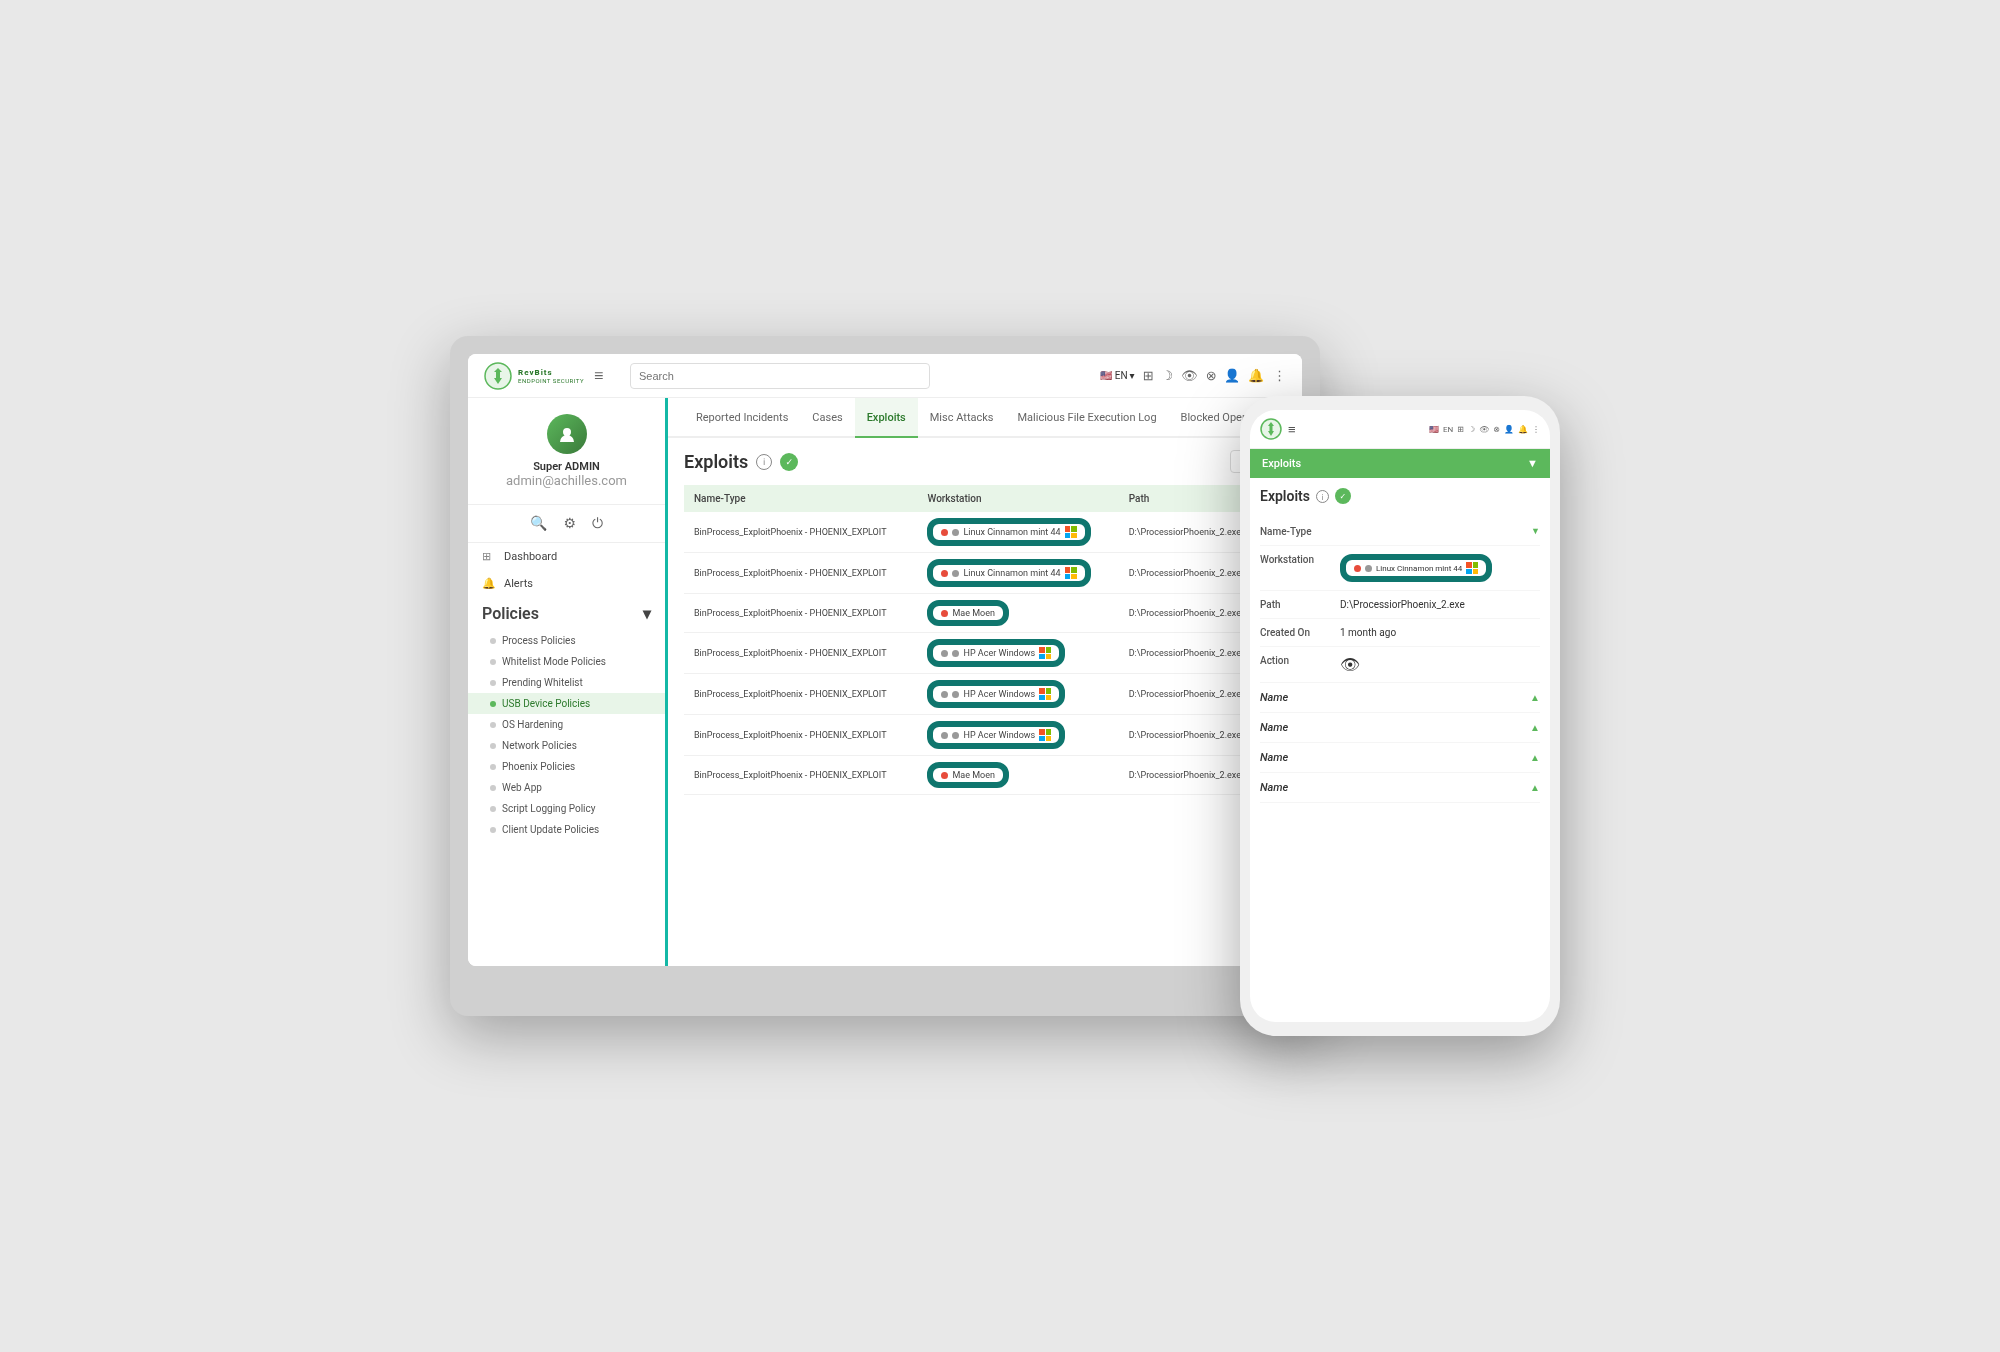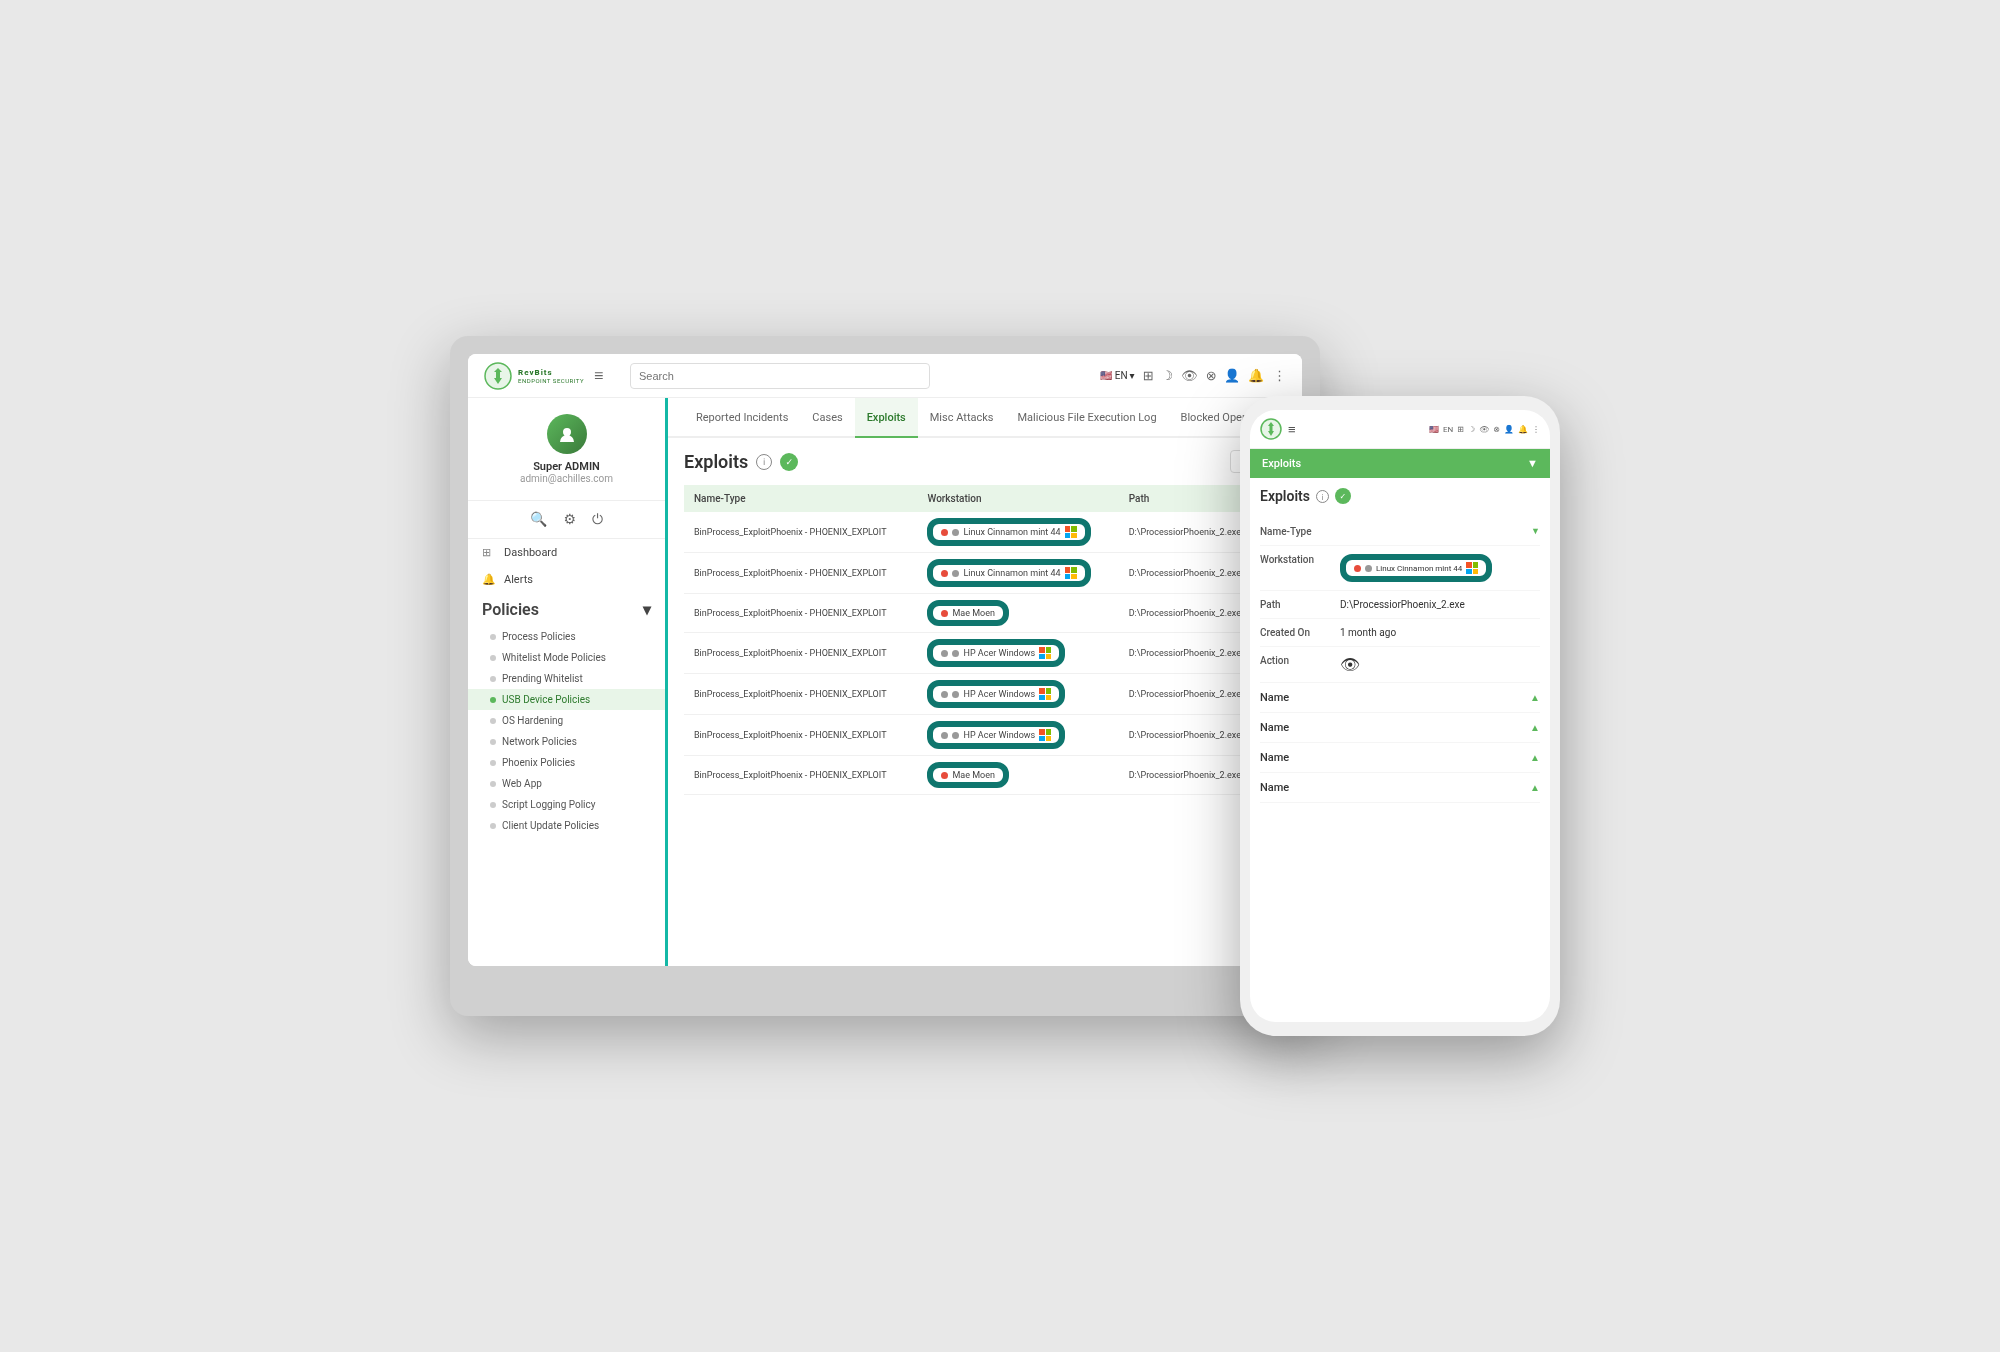--- a/index.html
+++ b/index.html
@@ -155,21 +155,21 @@
       height: 22px;
     }
 
     .user-name {
       font-size: 11px;
       font-weight: 600;
       color: #333;
     }
 
     .user-email {
-      font-size: 10px;
+      font-size: 13px;
       color: #999;
     }
 
     .sidebar-actions {
       display: flex;
       justify-content: center;
       gap: 16px;
       padding: 10px;
       border-bottom: 1px solid #eee;
     }
@@ -477,20 +477,21 @@
 
     .mobile-name-section {
       padding: 8px 0;
       border-bottom: 1px solid #f5f5f5;
       display: flex;
       align-items: center;
       justify-content: space-between;
       font-size: 11px;
       font-weight: 500;
       color: #333;
+      font-style: italic;
     }
 
     .chevron-up {
       font-size: 10px;
       color: #5cb85c;
     }
 
     
     .win-grid {
       display: grid;

